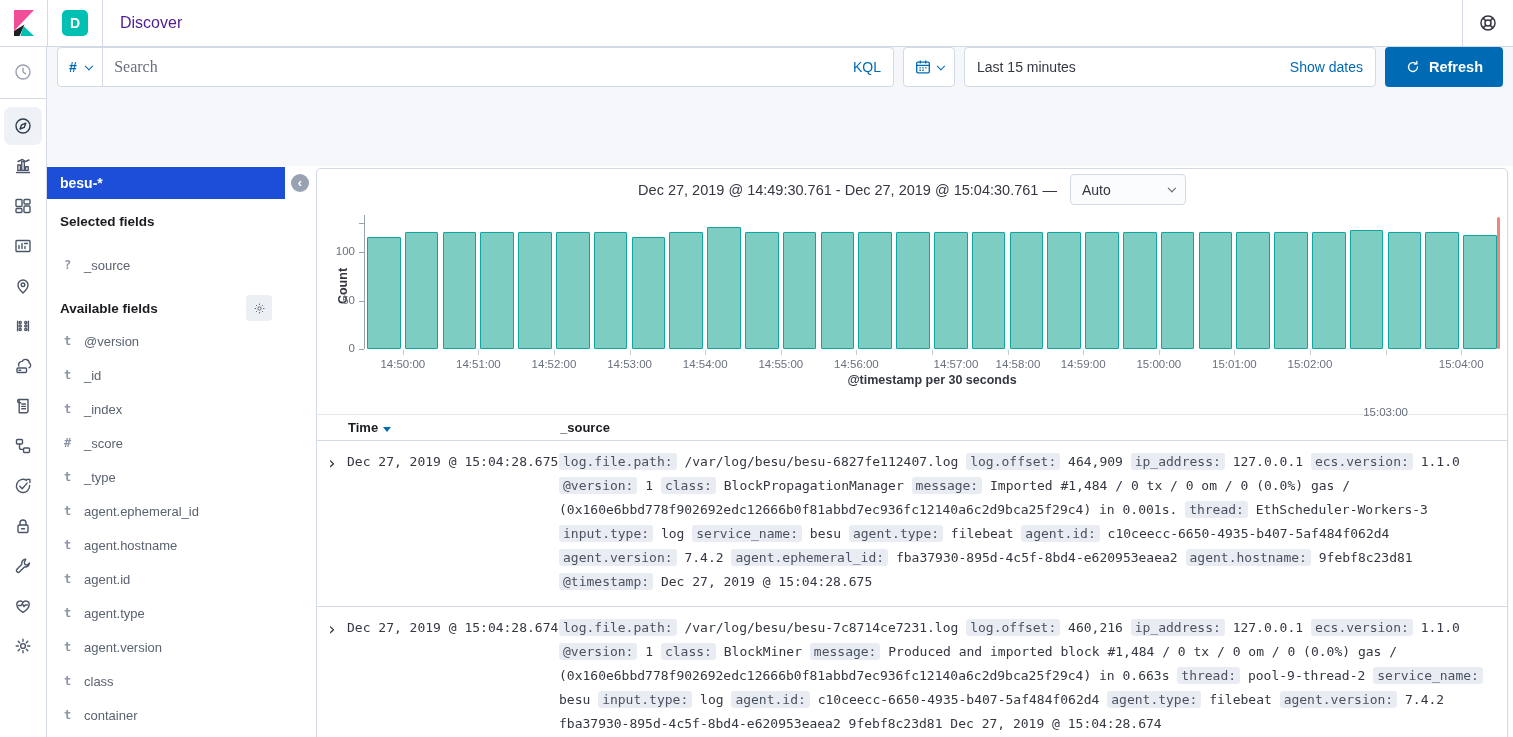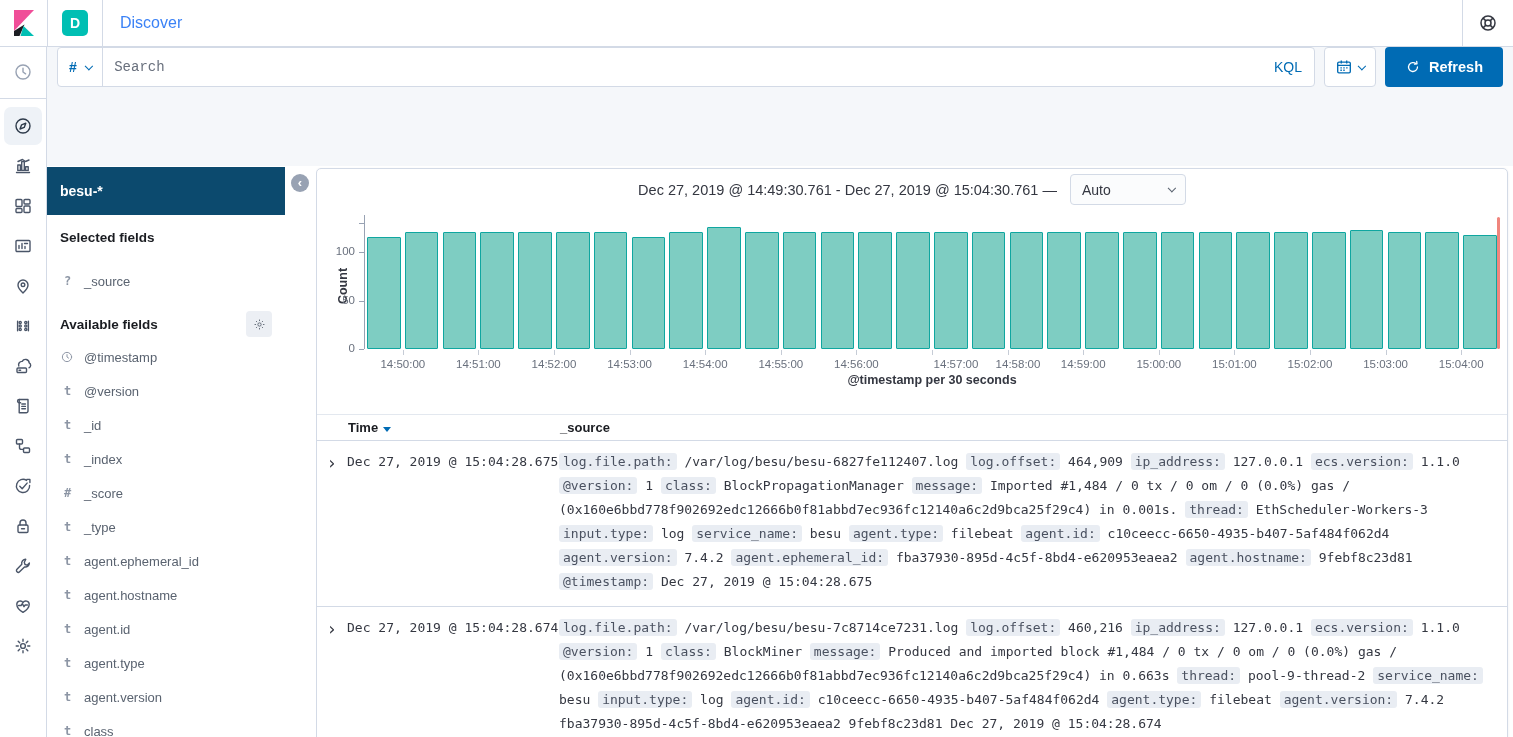--- a/index.html
+++ b/index.html
@@ -7,52 +7,52 @@
   body{font-family:"Liberation Sans",sans-serif;color:#343741}
   #app{position:relative;width:1513px;height:737px;background:#fff;overflow:hidden}
   .vdiv{width:1px;align-self:stretch;background:#d3dae6}
   svg{display:block}
   a{text-decoration:none;cursor:pointer}
 
   
   .topbar{position:absolute;left:0;top:0;width:1513px;height:47px;background:#fff;border-bottom:1px solid #d3dae6;display:flex;align-items:center;z-index:6}
   .logo-box{width:47px;display:flex;justify-content:center;align-items:center}
   .app-badge{width:26px;height:26px;border-radius:5px;background:#00bfb3;color:#fff;font-weight:700;font-size:14px;display:flex;align-items:center;justify-content:center;margin:0 14px}
-  .page-title{font-size:16px;color:#3b82f6;padding:0 0 0 17px}
+  .page-title{font-size:16px;color:#4c1d95;padding:0 0 0 17px}
   .spacer{flex:1}
   .help-btn{color:#343741;margin:0 15px;cursor:pointer}
 
   
   .rail{position:absolute;left:0;top:47px;width:47px;bottom:0;background:#fff;border-right:1px solid #d3dae6;display:flex;flex-direction:column;align-items:center;padding-top:5px;z-index:5}
   .rail-item{width:38px;height:38px;margin:1px 0;display:flex;align-items:center;justify-content:center;color:#4a5568;cursor:pointer;border-radius:7px}
   .rail-item.muted{color:#98a2b3}
   .rail-item.selected{background:#eef2f7;color:#2d3a4a}
   .rail-divider{width:47px;height:1px;background:#d3dae6;margin:6px 0 7px 0}
 
   
   .topsection{position:absolute;left:47px;top:47px;right:0;height:119px;background:#f5f7fa;z-index:4}
   .menurow{height:36px;display:flex;align-items:center;gap:27px;padding-left:10px}
   .menurow a{color:#006bb4;font-size:14px}
   .queryrow{display:flex;height:40px;margin:0 10px;gap:9px}
   .searchbox{flex:1;display:flex;align-items:center;background:#fff;border:1px solid #d3dae6;border-radius:4px}
   .filter-seg{display:flex;align-items:center;gap:8px;padding:0 11px;height:100%;border-right:1px solid #d3dae6;color:#006bb4;font-weight:700;font-size:14px;cursor:pointer}
-  .searchbox input{flex:1;border:0;outline:0;background:transparent;font-family:Liberation Mono, monospace;font-size:14px;color:#7f1d1d;padding:0 11px}
+  .searchbox input{flex:1;border:0;outline:0;background:transparent;font-family:Liberation Serif, serif;font-size:16px;color:#7f1d1d;padding:0 11px}
   .searchbox input::placeholder{color:#69707d}
   .kql{color:#006bb4;font-size:14px;padding-right:12px;cursor:pointer}
   .cal-seg{width:52px;background:#fff;border:1px solid #d3dae6;border-radius:4px;display:flex;align-items:center;justify-content:center;gap:5px;color:#006bb4;cursor:pointer}
   .datebox{width:412px;background:#fff;border:1px solid #d3dae6;border-radius:4px;display:flex;align-items:center;justify-content:space-between;padding:0 12px;font-size:14px;cursor:pointer}
   .showdates{color:#006bb4}
   .refresh-btn{width:118px;background:#006bb4;color:#fff;border:0;border-radius:4px;font-family:"Liberation Sans",sans-serif;font-size:14.5px;font-weight:600;display:flex;align-items:center;justify-content:center;gap:8px;cursor:pointer}
   .filterrow{display:flex;align-items:center;padding:11px 0 0 13px;color:#69707d}
   .fdash{width:9px;height:1px;background:#98a2b3;margin:0 9px 0 12px}
   .addfilter{color:#006bb4;font-size:13.5px}
 
   
   .sidebar{position:absolute;left:47px;top:167px;width:269px;bottom:0;background:#fff;z-index:3}
-  .index-header{width:238px;height:48px;background:#0c4a6e;color:#fff;font-weight:700;font-size:14px;display:flex;align-items:center;padding:0 13px;position:relative}
+  .index-header{width:238px;height:32px;background:#1d4ed8;color:#fff;font-weight:700;font-size:14px;display:flex;align-items:center;padding:0 13px;position:relative}
   .collapse-btn{position:absolute;right:-24px;top:7px;width:18px;height:18px;border-radius:50%;background:#98a2b3;color:#fff;display:flex;align-items:center;justify-content:center;font-size:13px;line-height:1;cursor:pointer;padding-bottom:2px}
   .side-h{font-size:13.5px;font-weight:700;color:#1a1c21}
   .sel-h{margin:15px 0 19px 13px}
   .avail-row{display:flex;align-items:center;justify-content:space-between;margin:13px 13px 3px 13px;width:212px}
   .gear-btn{width:26px;height:26px;border-radius:4px;background:#eceff4;color:#5a6370;display:flex;align-items:center;justify-content:center;cursor:pointer}
   .field-row{height:34px;display:flex;align-items:center;padding-left:13px;cursor:pointer}
   .ftype{width:15px;text-align:center;color:#8d96a5;font-family:"DejaVu Sans Mono",monospace;font-size:12px;font-weight:700;flex:none}
   .ftype.clk{color:#8d96a5}
   .fname{font-size:13px;color:#5a6370;margin-left:9px}
 
@@ -265,20 +265,24 @@
         <span class="kql">KQL</span>
       </div>
       <div class="cal-seg">
         <svg viewBox="0 0 20 20" width="18" height="18" fill="none" stroke="#006bb4" stroke-width="1.5">
           <rect x="3" y="4.5" width="14" height="12" rx="1.4"></rect>
             <path d="M3 8.2h14M7 2.8v3.2M13 2.8v3.2"></path>
           <path d="M6 11h1.6M9.2 11h1.6M12.4 11h1.6M6 13.6h1.6M9.2 13.6h1.6"></path>
         </svg>
         <span class="chev blue"></span>
       </div>
+      <div class="datebox">
+        <span>Last 15 minutes</span>
+        <a class="showdates">Show dates</a>
+      </div>
       <button class="refresh-btn">
         <svg viewBox="0 0 20 20" width="16" height="16" fill="none" stroke="#fff" stroke-width="1.6" stroke-linecap="round">
           <path d="M15.6 10a5.6 5.6 0 11-1.7-4"></path>
             <path d="M14.6 2.9l.4 3.1-3.1.4"></path>
         </svg>
         <span>Refresh</span>
       </button>
     </div>
   </div>
 
@@ -297,29 +301,20 @@
     <div class="avail-row">
       <div class="side-h" style="margin:0">Available fields</div>
       <span class="gear-btn">
         <svg viewBox="0 0 20 20" width="15" height="15" fill="#5a6370" stroke="#5a6370" stroke-width="1.2">
           <circle cx="10" cy="10" r="2.2" fill="none"></circle>
           <path d="M10 3.4v2M10 14.6v2M3.4 10h2M14.6 10h2M5.4 5.4l1.4 1.4M13.2 13.2l1.4 1.4M14.6 5.4l-1.4 1.4M6.8 13.2l-1.4 1.4"></path>
         </svg>
       </span>
     </div>
     <div id="fields">
-        <div class="field-row">
-          <span class="ftype clk">
-            <svg viewBox="0 0 20 20" width="14" height="14" fill="none" stroke="currentColor" stroke-width="1.4" stroke-linecap="round" stroke-linejoin="round">
-              <circle cx="10" cy="10" r="6.6"></circle>
-              <path d="M10 6.6v3.4l2.3 1.6"></path>
-            </svg>
-          </span>
-          <span class="fname">@timestamp</span>
-        </div>
         <div class="field-row">
           <span class="ftype">t</span>
           <span class="fname">@version</span>
         </div>
         <div class="field-row">
           <span class="ftype">t</span>
           <span class="fname">_id</span>
         </div>
         <div class="field-row">
           <span class="ftype">t</span>
@@ -434,21 +429,21 @@
           <div class="xlab" style="left: 621px;">14:58:00</div>
           <div class="xtick" style="left: 718.2px;"></div>
           <div class="xlab" style="left: 686.2px;">14:59:00</div>
           <div class="xtick" style="left: 793.8px;"></div>
           <div class="xlab" style="left: 761.8px;">15:00:00</div>
           <div class="xtick" style="left: 869.4px;"></div>
           <div class="xlab" style="left: 837.4px;">15:01:00</div>
           <div class="xtick" style="left: 945px;"></div>
           <div class="xlab" style="left: 913px;">15:02:00</div>
           <div class="xtick" style="left: 1020.6px;"></div>
-          <div class="xlab" style="left: 988.6px;">15:03:00</div>
+          <div class="xlab" style="left: 988.6px; margin-top: 48px;">15:03:00</div>
           <div class="xtick" style="left: 1096.2px;"></div>
           <div class="xlab" style="left: 1064.2px;">15:04:00</div>
           <div class="nowline" style="background: rgb(240, 133, 125);"></div>
         </div>
       <div class="xcaption">@timestamp per 30 seconds</div>
     </div>
 
     <div class="thead">
       <div class="tcell"></div>
       <div class="tcell">

